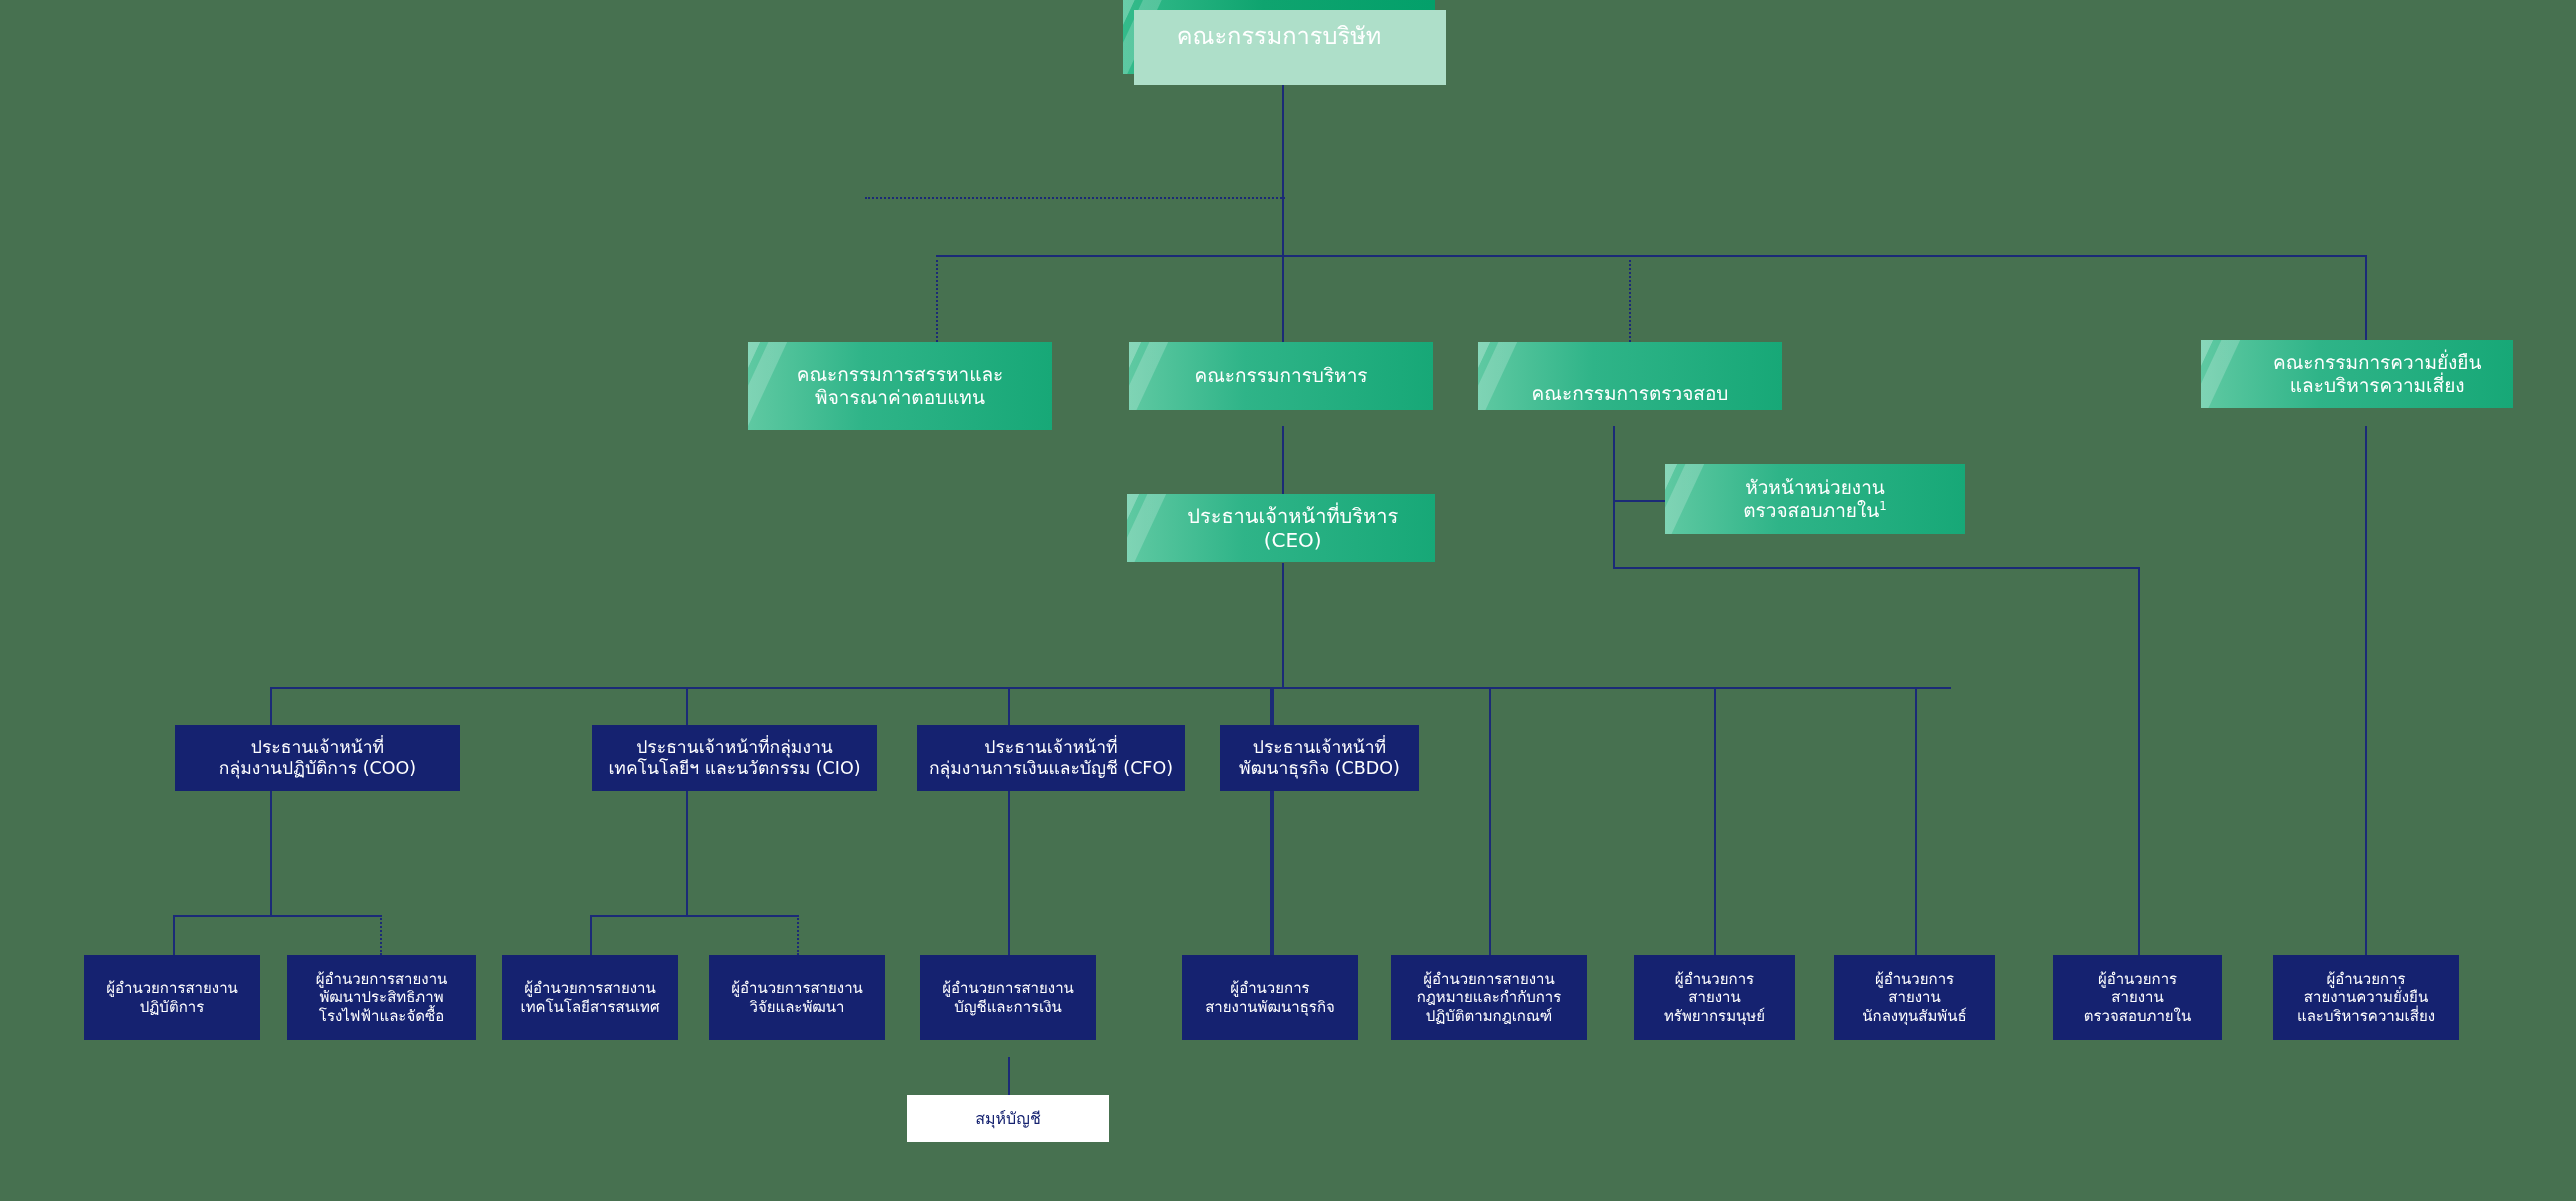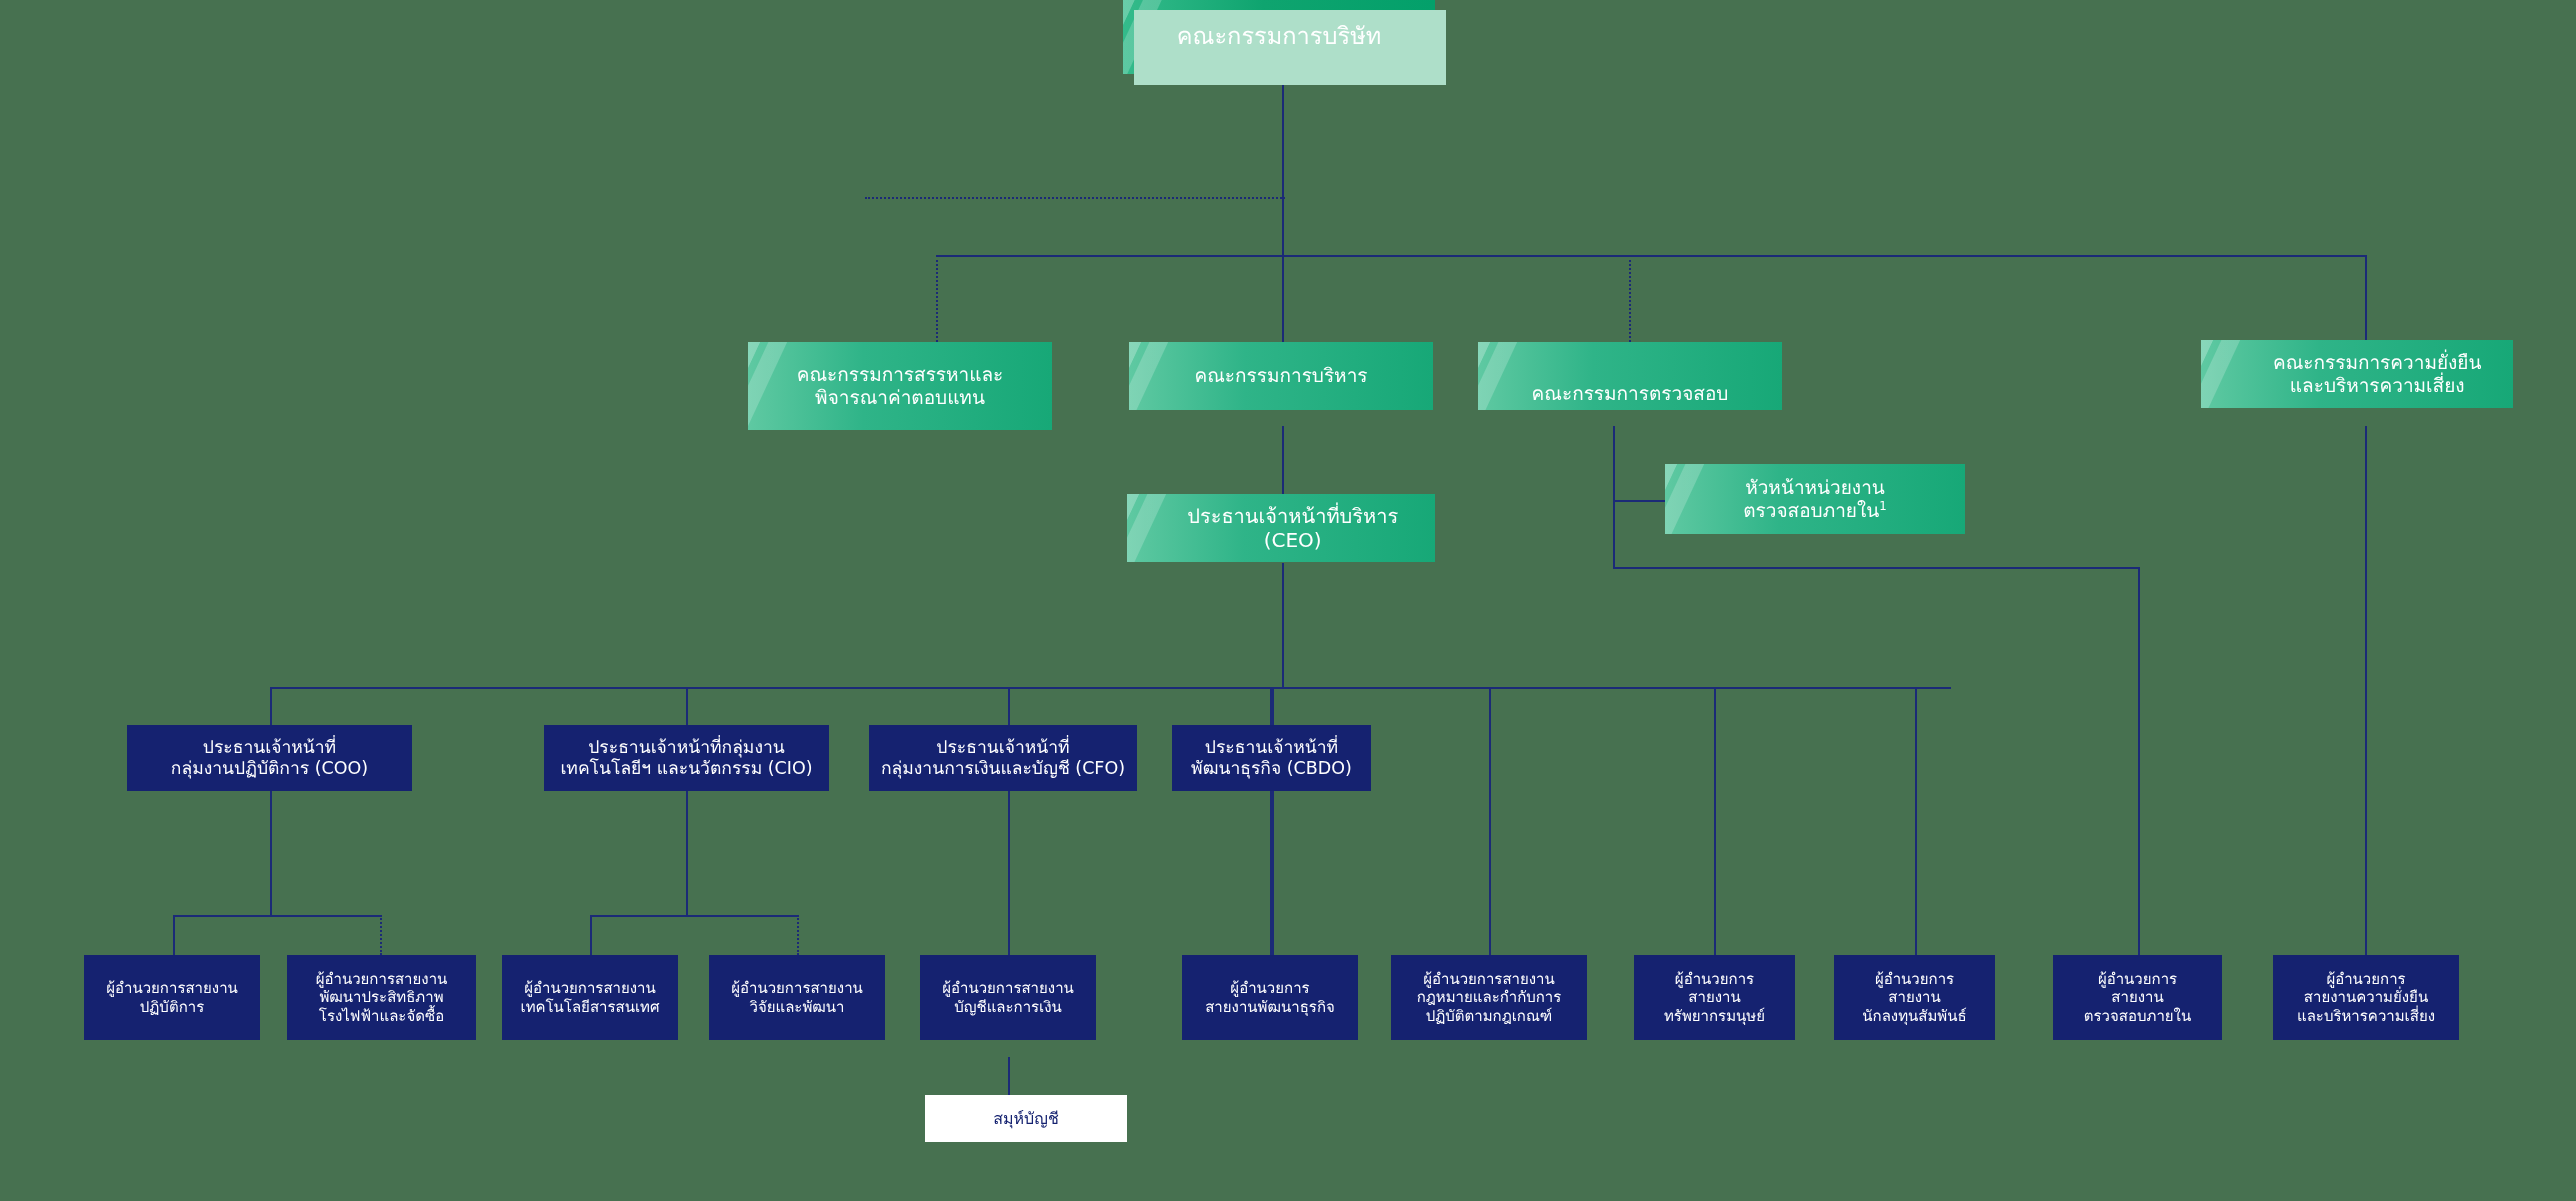--- a/index.html
+++ b/index.html
@@ -92,36 +92,35 @@
     left: 7.6px; top: 7.6px;
     width: 100%; height: 100%;
     background: #9aa7d6;
     z-index: -1;
   }
 
   
   .node.white {
     background: #ffffff;
     color: #152270;
-    margin-left: 18px;
   }
 
   .node .sup {
     font-size: 0.62em;
     vertical-align: super;
     line-height: 0;
   }
 
   
   .t-board   { font-size: 23.6px; }
   .t-sec     { font-size: 20.5px; }
   .t-comm    { font-size: 19px; }
   .t-ceo     { font-size: 20px; padding-left: 31px; }
   .t-ia      { font-size: 19px; }
-  .t-cx      { font-size: 17.5px; }
+  .t-cx      { font-size: 17.5px; margin-left: 48px; }
   .t-dir     { font-size: 15px; }
   .t-white   { font-size: 16px; }
 </style>
 </head>
 <body>
 
 <div id="chart">
 
   <div class="line v" style="left:1282px; top:73px; height:183px;"></div>
 

